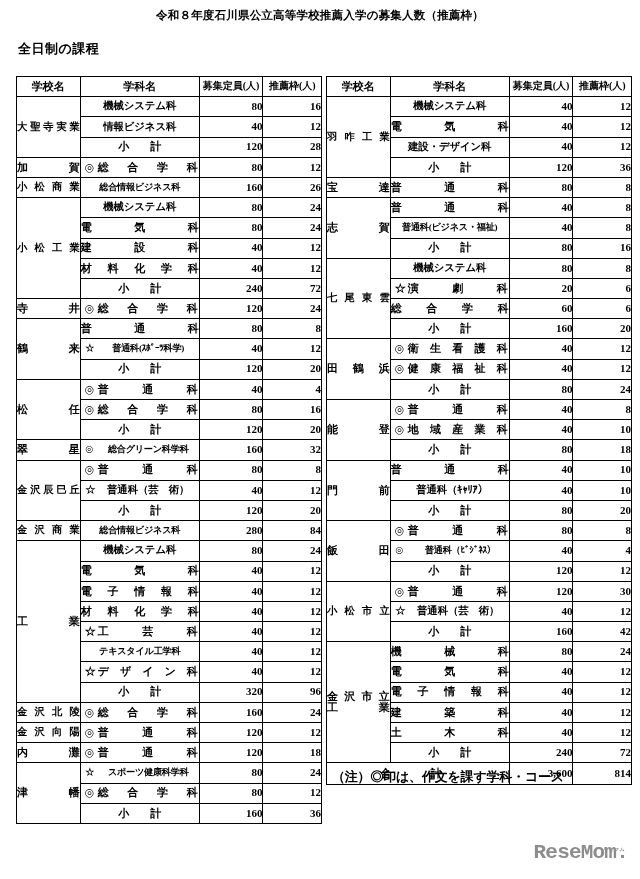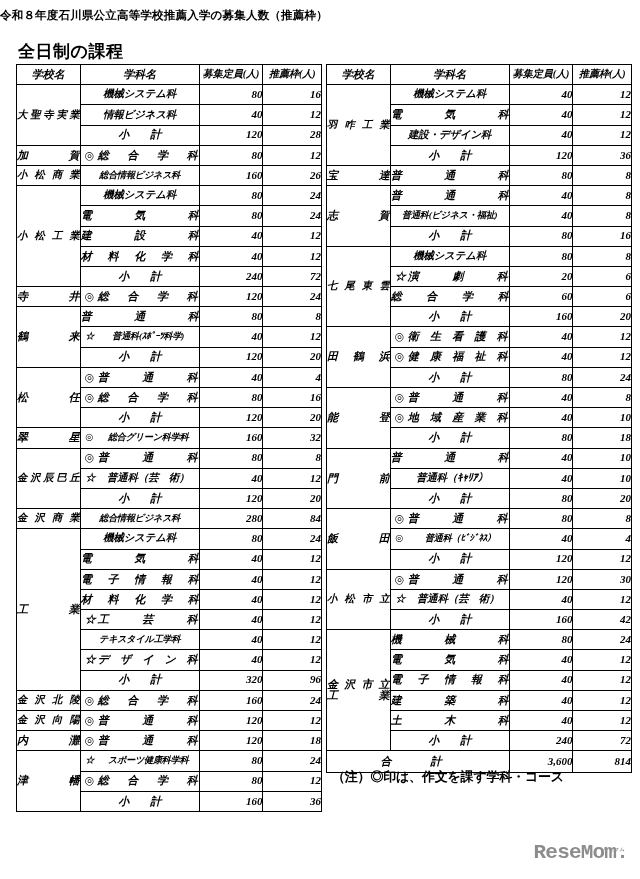--- a/index.html
+++ b/index.html
@@ -15,40 +15,39 @@
     color: #000000;
     overflow: hidden;
   }
 
   
   #doc-title {
     position: absolute;
     top: 8px;
     left: 0;
     width: 640px;
-    text-align: left;
+    text-align: center;
     font-size: 11.5px;
     font-weight: bold;
     letter-spacing: 0.2px;
   }
 
   #section-heading {
     position: absolute;
     top: 40px;
     left: 18px;
-    font-size: 17px;
+    font-size: 13px;
     font-weight: bold;
     letter-spacing: 0.5px;
   }
 
   
   .table-wrap {
     position: absolute;
-    top: 64px;
-    font-style: italic;
+    top: 76px;
   }
   #left-table-wrap  { left: 16px;  width: 306px; }
   #right-table-wrap { left: 326px; width: 306px; }
 
   table.grid {
     border-collapse: collapse;
     table-layout: fixed;
     width: 100%;
     border: 1.6px solid #000;
   }

